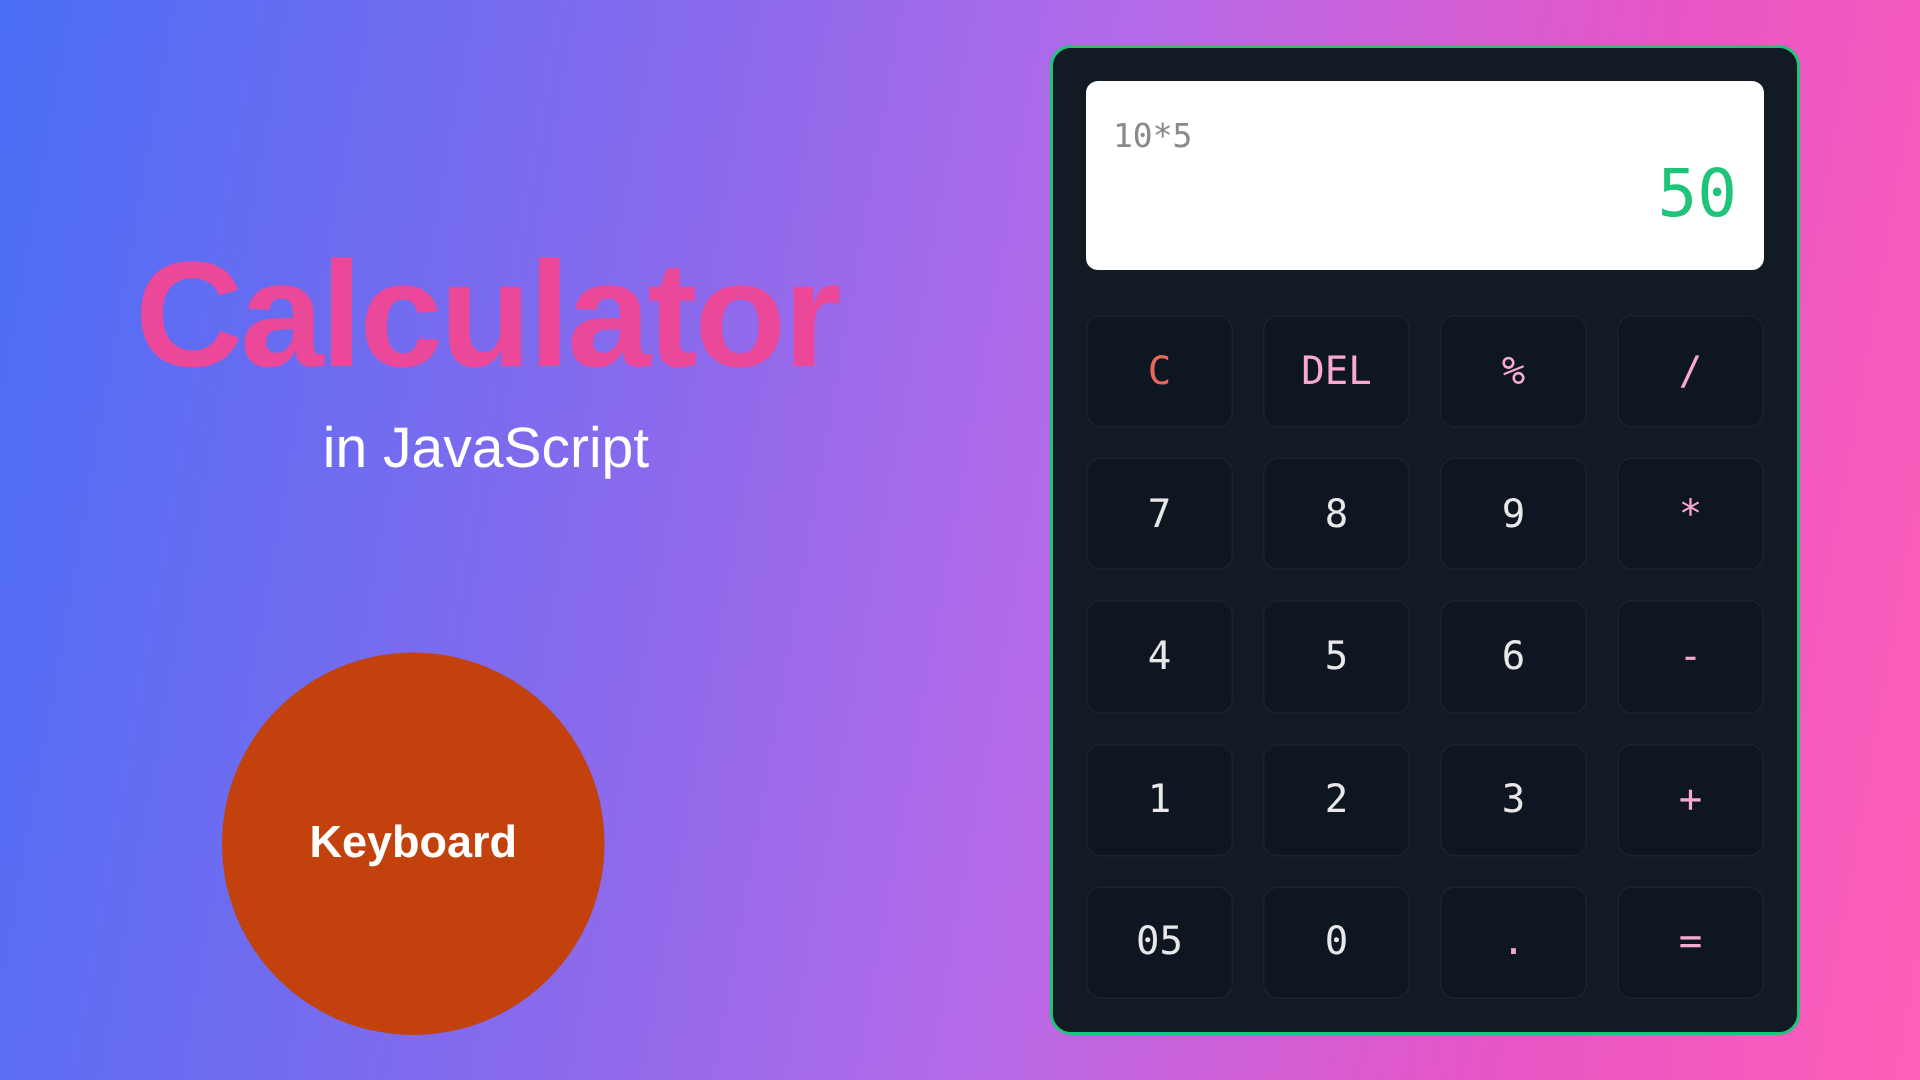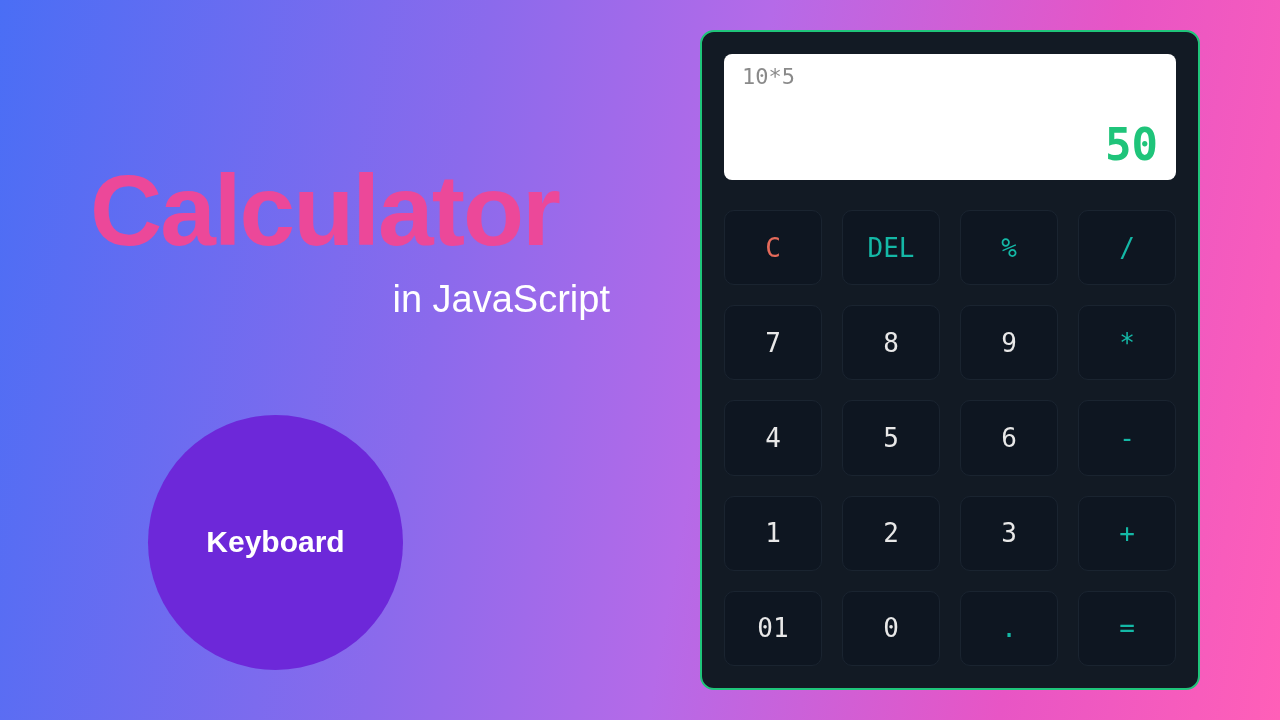--- a/index.html
+++ b/index.html
@@ -22,31 +22,31 @@
   font-weight: 800;
   color: #ec4899;
   letter-spacing: -2px;
   line-height: 1;
 }
 .subtitle {
   font-size: 38px;
   font-weight: 500;
   color: #ffffff;
   margin-top: 18px;
-  text-align: right;
+  text-align: center;
   margin-left: -52px;
 }
 .badge {
   position: absolute;
   left: 148px;
-  top: 415px;
+  top: 435px;
   width: 255px;
   height: 255px;
   border-radius: 50%;
-  background: #6d28d9;
+  background: #c2410c;
   display: flex;
   flex-direction: row;
   align-items: center;
   justify-content: center;
   text-align: center;
 }
 .badge-text {
   color: #ffffff;
   font-size: 30px;
   font-weight: 700;
@@ -65,32 +65,32 @@
   display: flex;
   flex-direction: column;
 }
 .display {
   background: #ffffff;
   border-radius: 8px;
   height: 126px;
   padding: 10px 18px;
   display: flex;
   flex-direction: column;
-  justify-content: space-between;
+  justify-content: center;
 }
 .expression {
   font-family: "Consolas", "Menlo", monospace;
   font-size: 22px;
   color: #8a8a8a;
   text-align: left;
 }
 .result {
   font-family: "Consolas", "Menlo", monospace;
   font-size: 44px;
-  font-weight: 700;
+  font-weight: 400;
   color: #1fc47a;
   text-align: right;
 }
 .keypad {
   margin-top: 30px;
   display: grid;
   grid-template-columns: repeat(4, 1fr);
   grid-template-rows: repeat(5, 1fr);
   gap: 20px;
   flex: 1;
@@ -102,21 +102,21 @@
   display: flex;
   align-items: center;
   justify-content: center;
   font-family: "Consolas", "Menlo", monospace;
   font-size: 26px;
   color: #e8e8e8;
   cursor: pointer;
   user-select: none;
 }
 .key.clear { color: #e56a5a; }
-.key.op { color: #14b8a6; }
+.key.op { color: #f9a8d4; }
 </style>
 </head>
 <body>
 
 <div class="left-panel">
   <div class="title">Calculator</div>
   <div class="subtitle">in JavaScript</div>
 </div>
 
 <div class="badge">
@@ -142,18 +142,18 @@
     <div class="key">4</div>
     <div class="key">5</div>
     <div class="key">6</div>
     <div class="key op">-</div>
 
     <div class="key">1</div>
     <div class="key">2</div>
     <div class="key">3</div>
     <div class="key op">+</div>
 
-    <div class="key">01</div>
+    <div class="key">05</div>
     <div class="key">0</div>
     <div class="key op">.</div>
     <div class="key op">=</div>
   </div>
 </div>
 
 </body></html>

